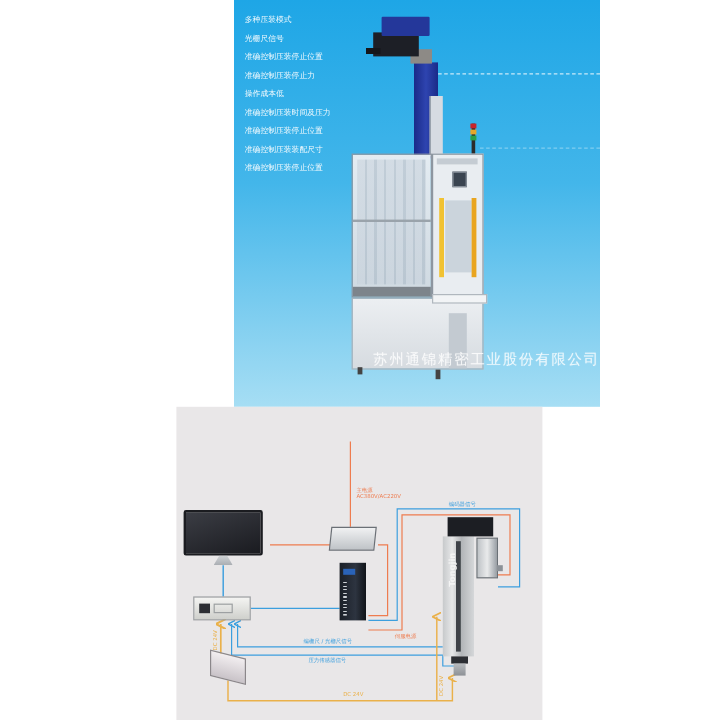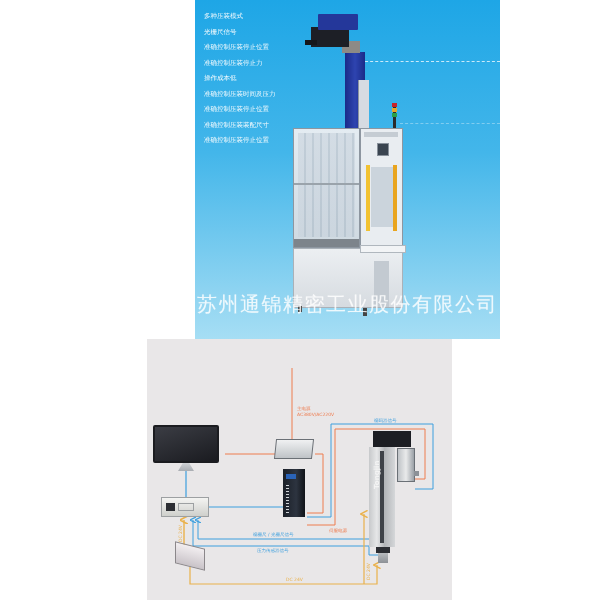--- a/index.html
+++ b/index.html
@@ -3,21 +3,21 @@
   <meta charset="utf-8">
   <style>
     html, body { margin: 0; padding: 0; }
     body { width: 600px; height: 600px; background: #ffffff; position: relative; overflow: hidden; font-family: "DejaVu Sans", sans-serif; }
     .panel { position: absolute; left: 147px; width: 305px; }
     .hero { top: 0; height: 339px; background: linear-gradient(180deg, #1ea6e6 0%, #43b6ea 45%, #8cd3f1 85%, #a6def4 100%); overflow: hidden; margin-left: 48px; }
     .feature-list { position: absolute; left: 9px; top: 9px; margin: 0; padding: 0; list-style: none; }
     .feature-list li { color: #ffffff; font-size: 6.5px; height: 15.5px; line-height: 15.5px; white-space: nowrap; opacity: 0.95; }
     .dash-line { position: absolute; left: 165px; right: 0; top: 61px; border-top: 1px dashed rgba(255,255,255,0.75); }
     .dash-line2 { position: absolute; left: 205px; right: 0; top: 123px; border-top: 1px dashed rgba(255,255,255,0.35); }
-    .company { position: absolute; left: 0; right: 0; top: 291px; text-align: center; font-size: 20px; letter-spacing: 1.5px; color: rgba(255,255,255,0.75); white-space: nowrap; text-shadow: 0 0 1px rgba(255,255,255,0.4); }
+    .company { position: absolute; left: 0; right: 0; top: 291px; text-align: right; font-size: 12px; letter-spacing: 1.5px; color: rgba(255,255,255,0.75); white-space: nowrap; text-shadow: 0 0 1px rgba(255,255,255,0.4); }
 
     
     .m { position: absolute; }
     .m-head { left: 123px; top: 14px; width: 40px; height: 16px; background: #24379a; border-radius: 1px; }
     .m-clamp { left: 116px; top: 27px; width: 38px; height: 20px; background: #1d1f26; }
     .m-handle { left: 110px; top: 40px; width: 12px; height: 5px; background: #15161a; }
     .m-ring { left: 147px; top: 41px; width: 18px; height: 12px; background: #8d8a86; }
     .m-column { left: 150px; top: 52px; width: 20px; height: 80px; background: linear-gradient(90deg, #1a2a88, #2e44b0 50%, #1a2a88); }
     .m-rail { left: 163px; top: 80px; width: 10px; height: 50px; background: #d6dbe2; border-left: 1px solid #8a94a0; }
     .m-tower { left: 198px; top: 103px; width: 3px; height: 28px; background: #2b2b2b; }

